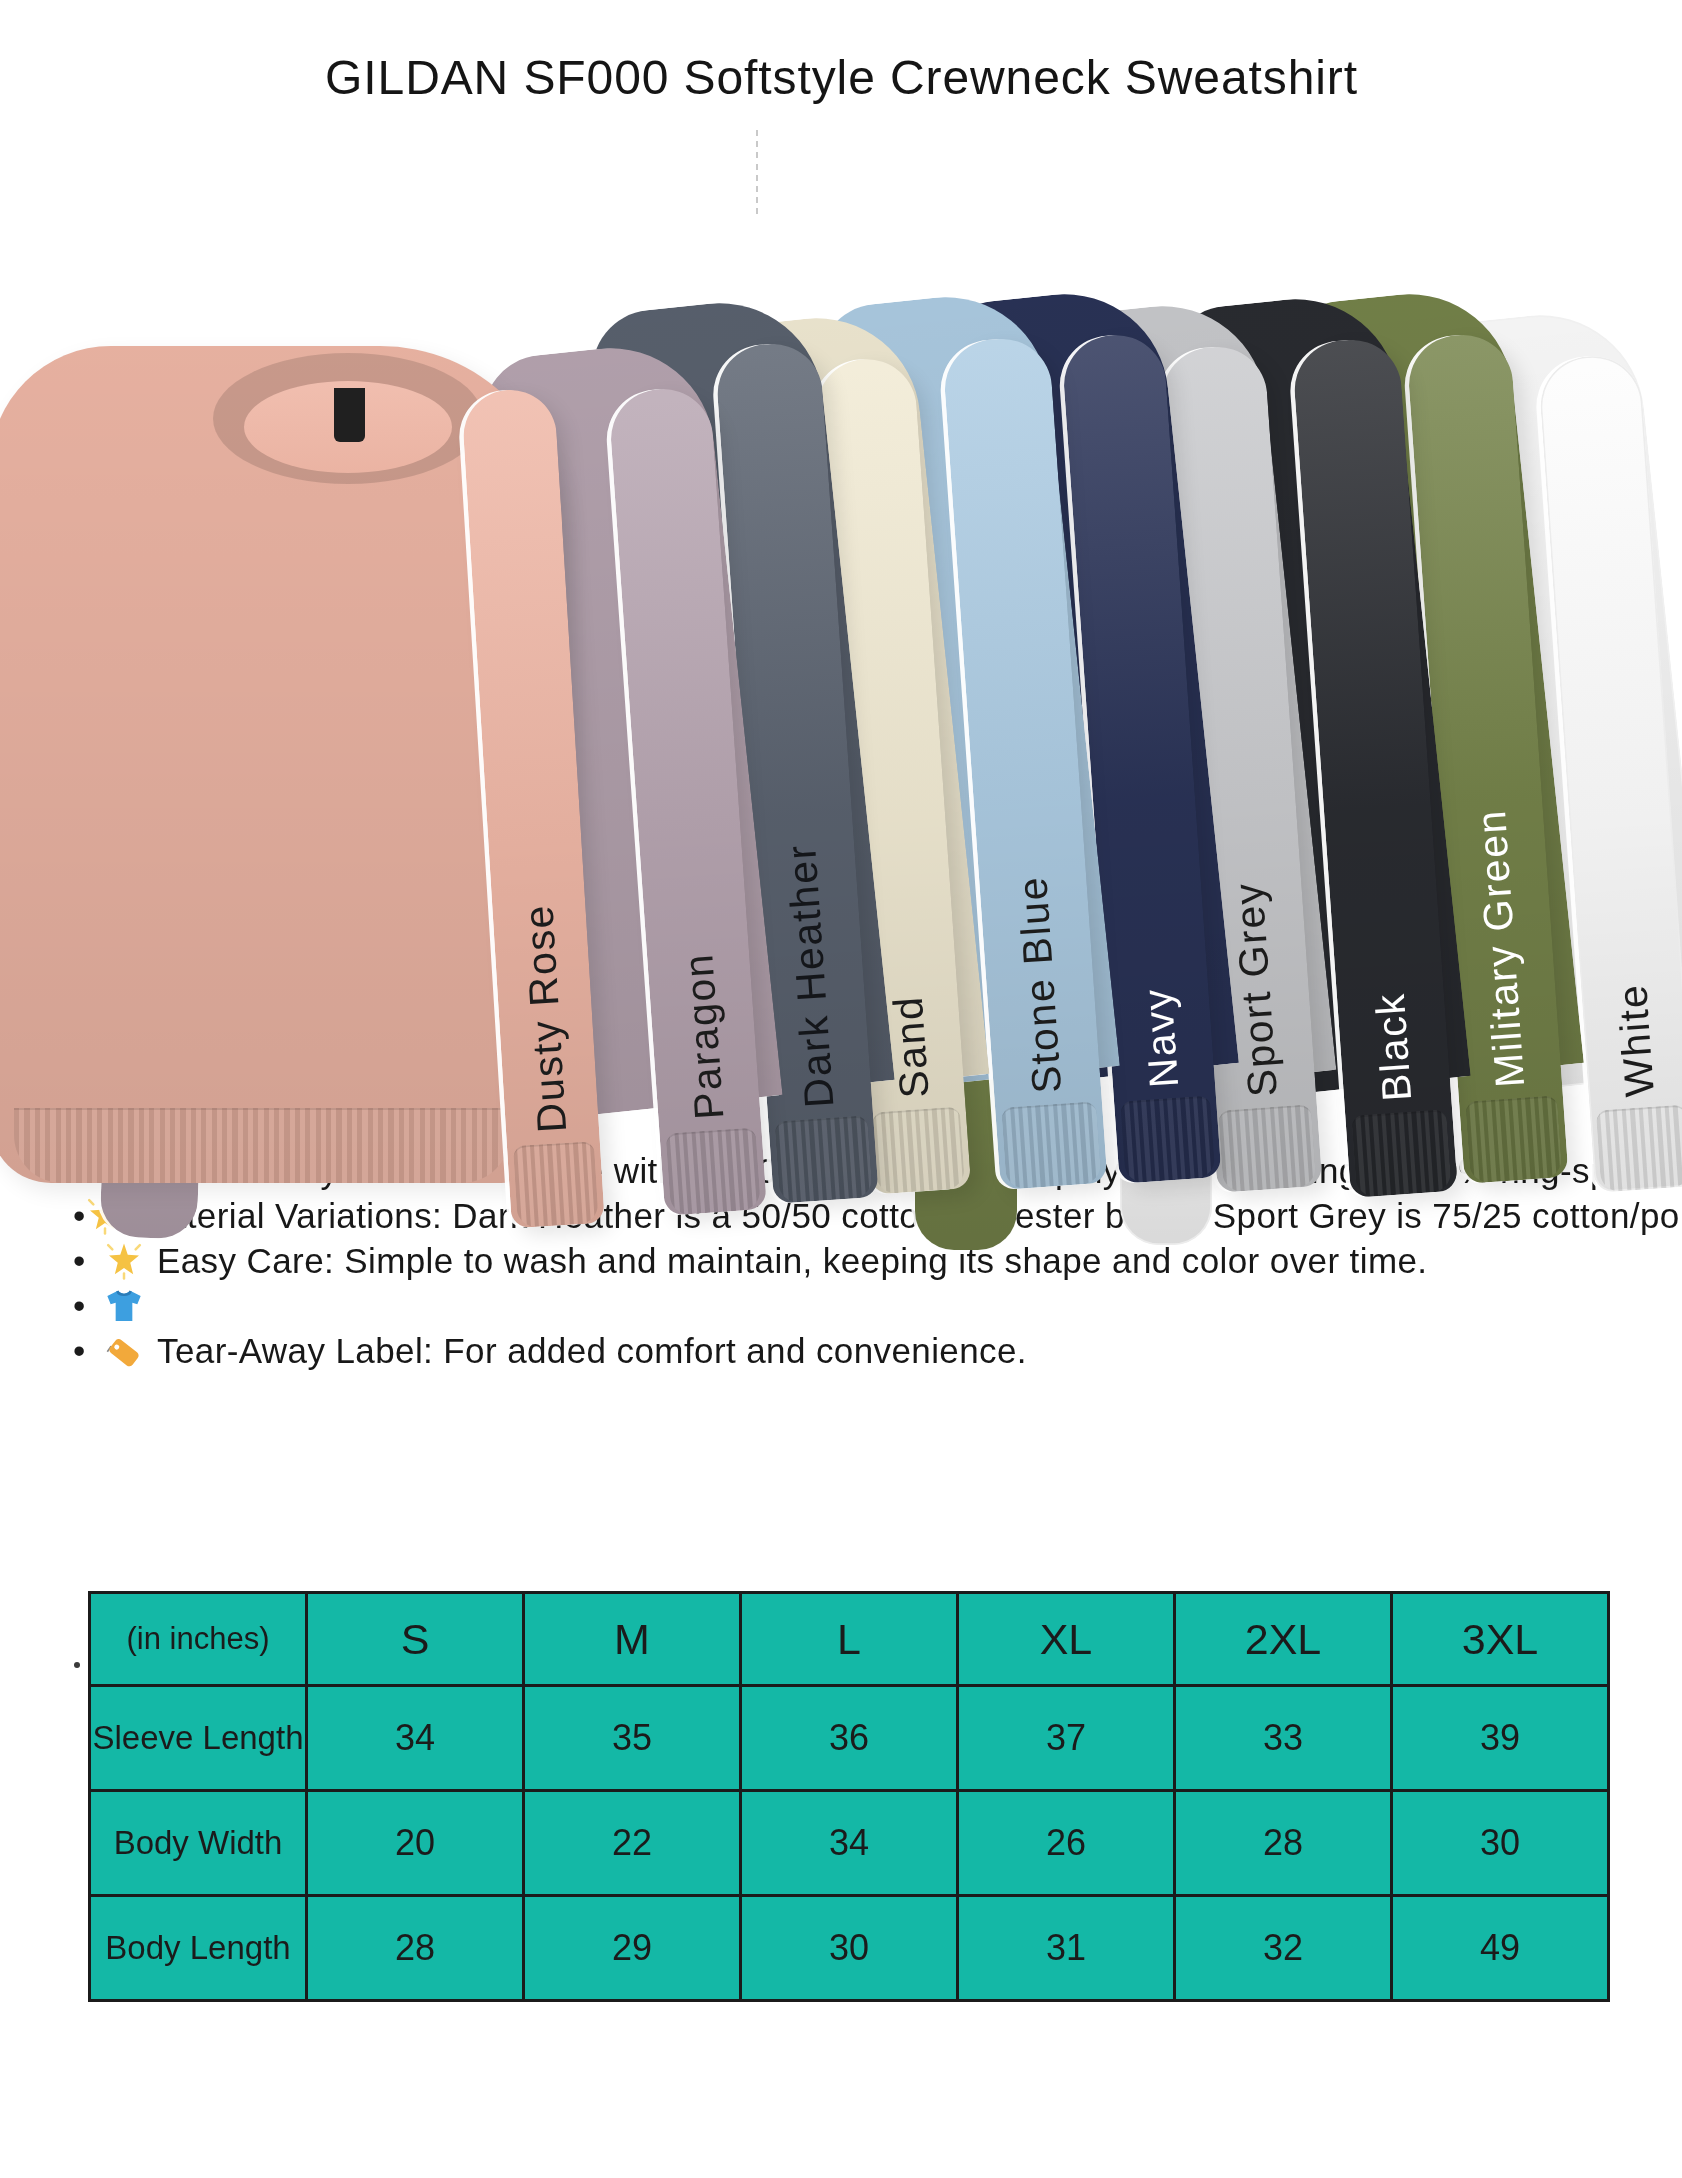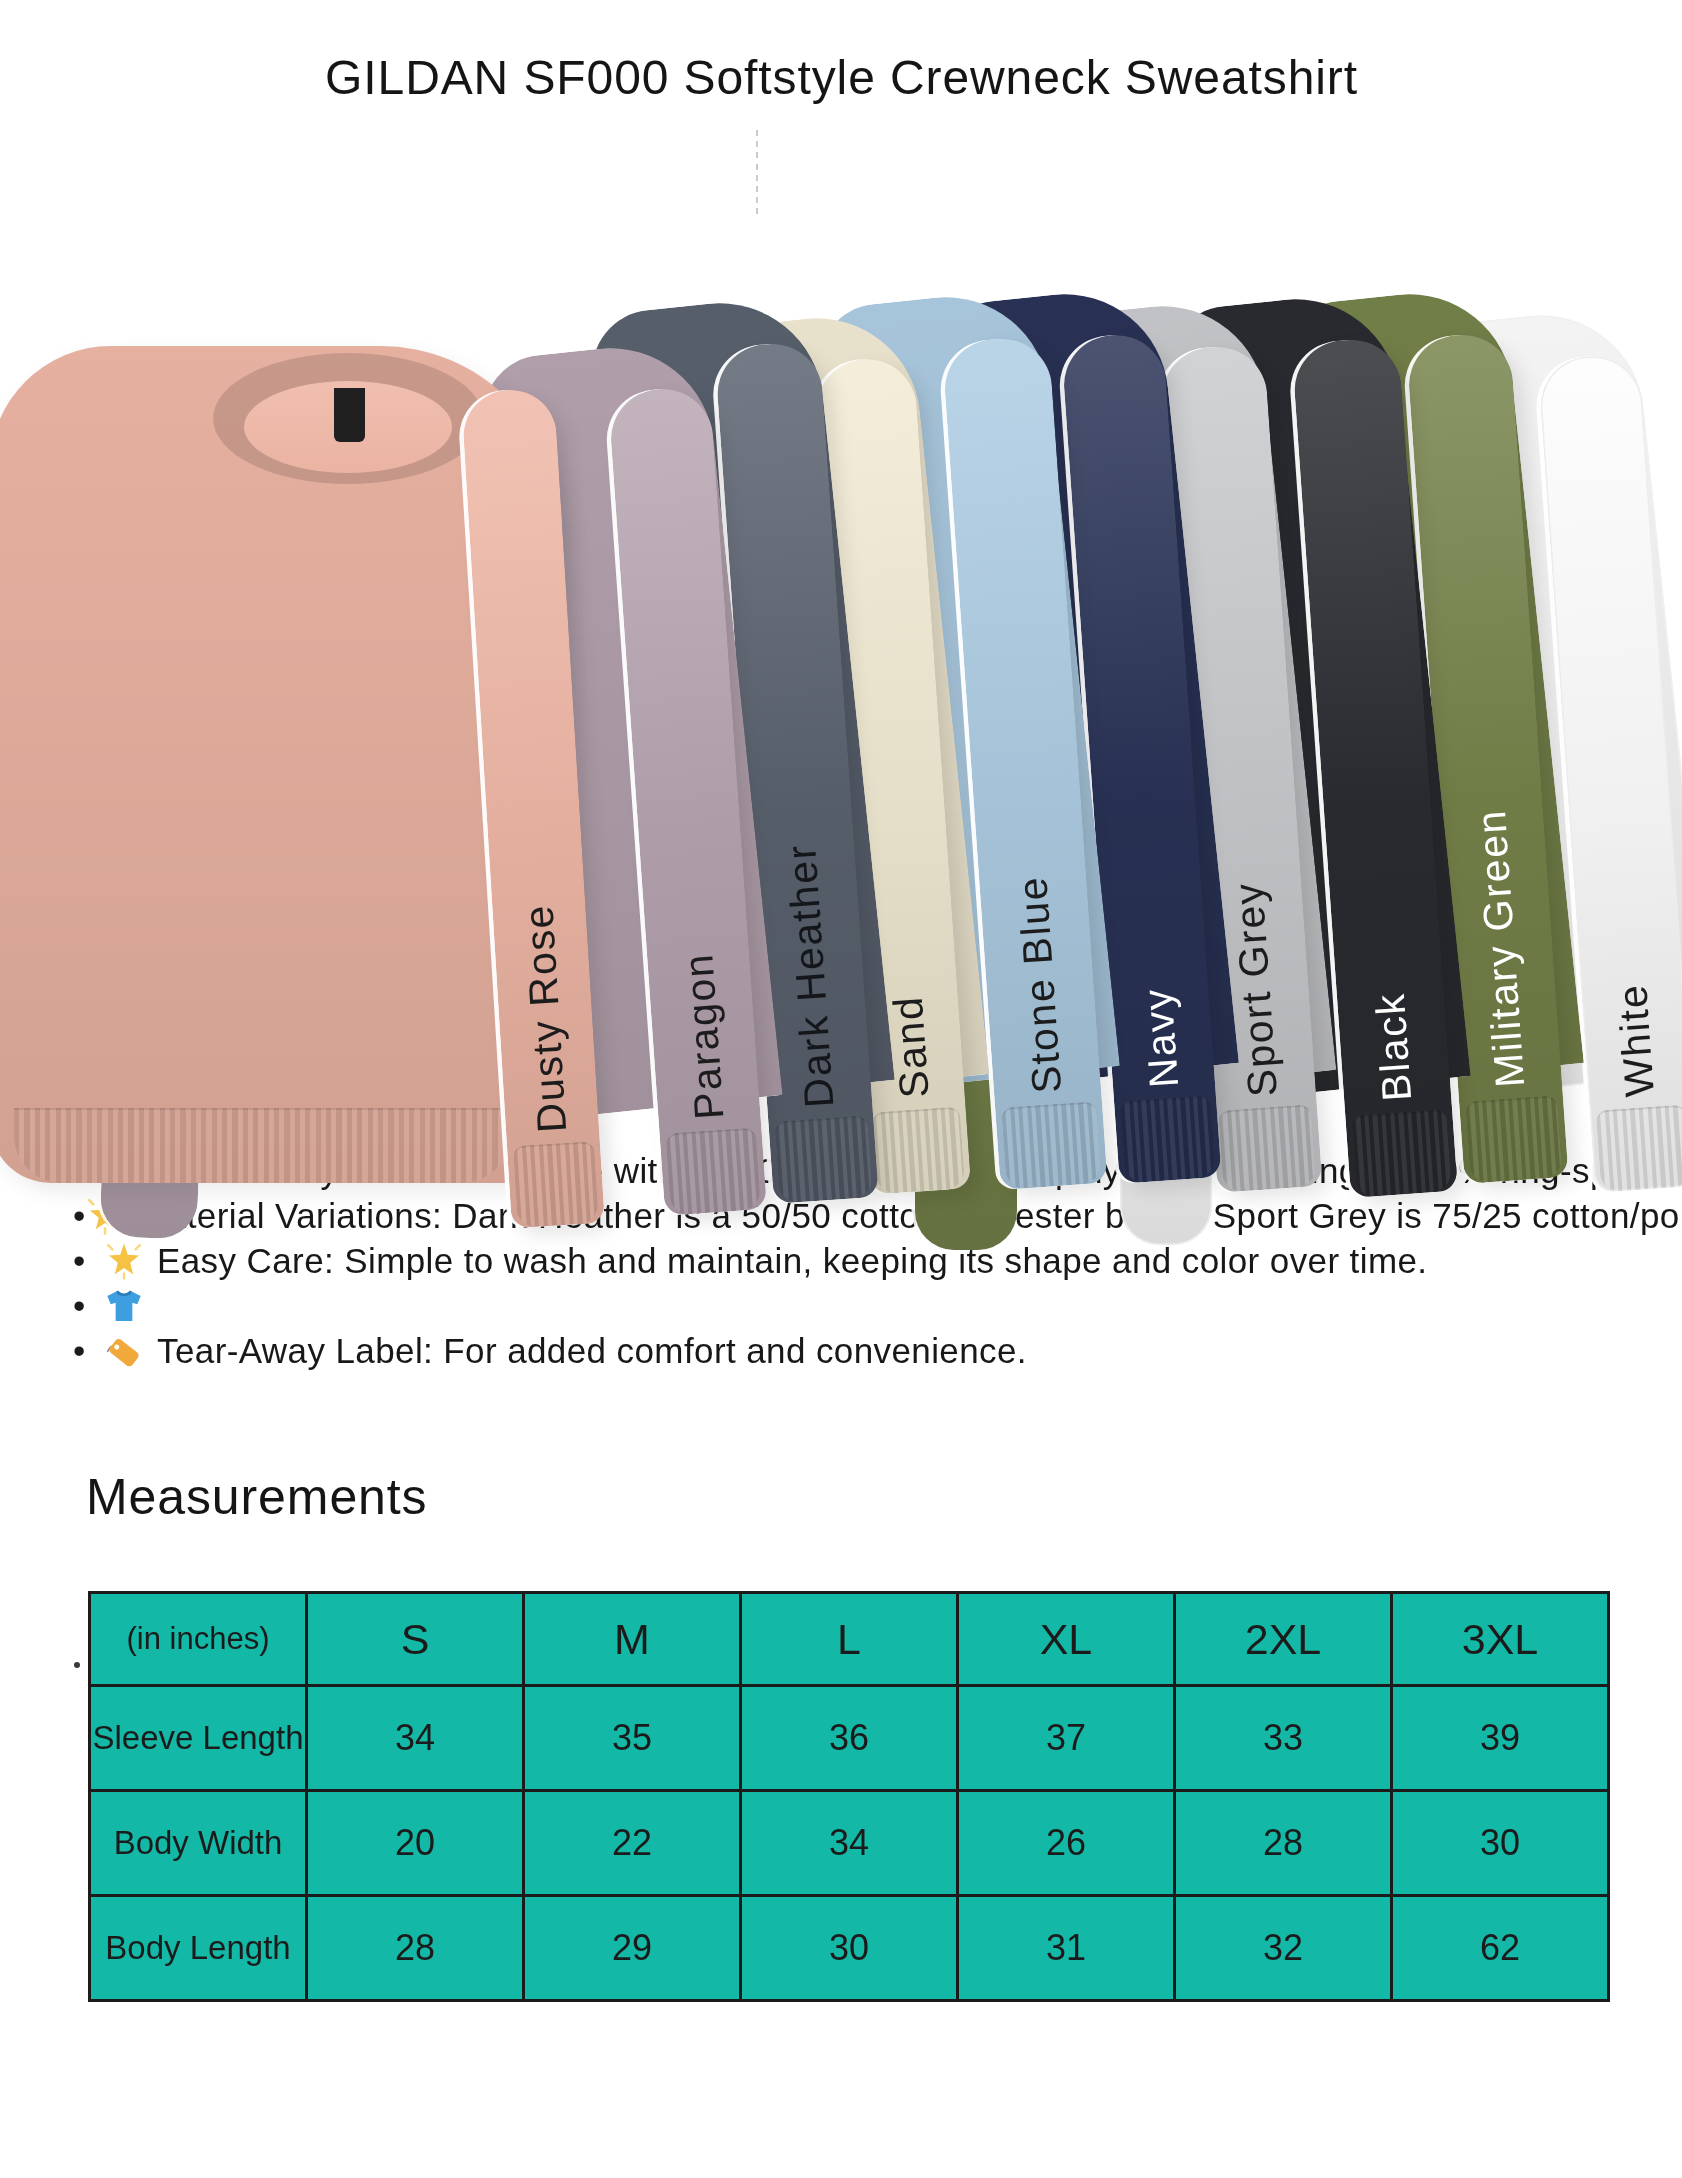--- a/index.html
+++ b/index.html
@@ -283,21 +283,20 @@
             <g transform="rotate(38 24 26)">
               <rect x="7" y="16" width="34" height="20" rx="5" fill="#f2a93b"></rect>
               <circle cx="13" cy="26" r="3" fill="#ffffff"></circle>
             </g>
           </svg>
       </span>
       <span class="ftext">Tear-Away Label: For added comfort and convenience.</span>
     </div>
   </div>
 
-  <div class="meas-title">Measurements</div>
   <div class="artifact-dot"></div>
 
   <table id="meas-table">
     <tbody>
       <tr class="hrow">
         <th class="unit">(in inches)</th>
         <th>S</th>
         <th>M</th>
         <th>L</th>
         <th>XL</th>
@@ -322,19 +321,19 @@
         <td>28</td>
         <td>30</td>
       </tr>
       <tr class="drow">
         <td class="rlabel">Body Length</td>
         <td>28</td>
         <td>29</td>
         <td>30</td>
         <td>31</td>
         <td>32</td>
-        <td>62</td>
+        <td>49</td>
       </tr>
     </tbody>
   </table>
 
 </div>
 
 
 </body></html>

